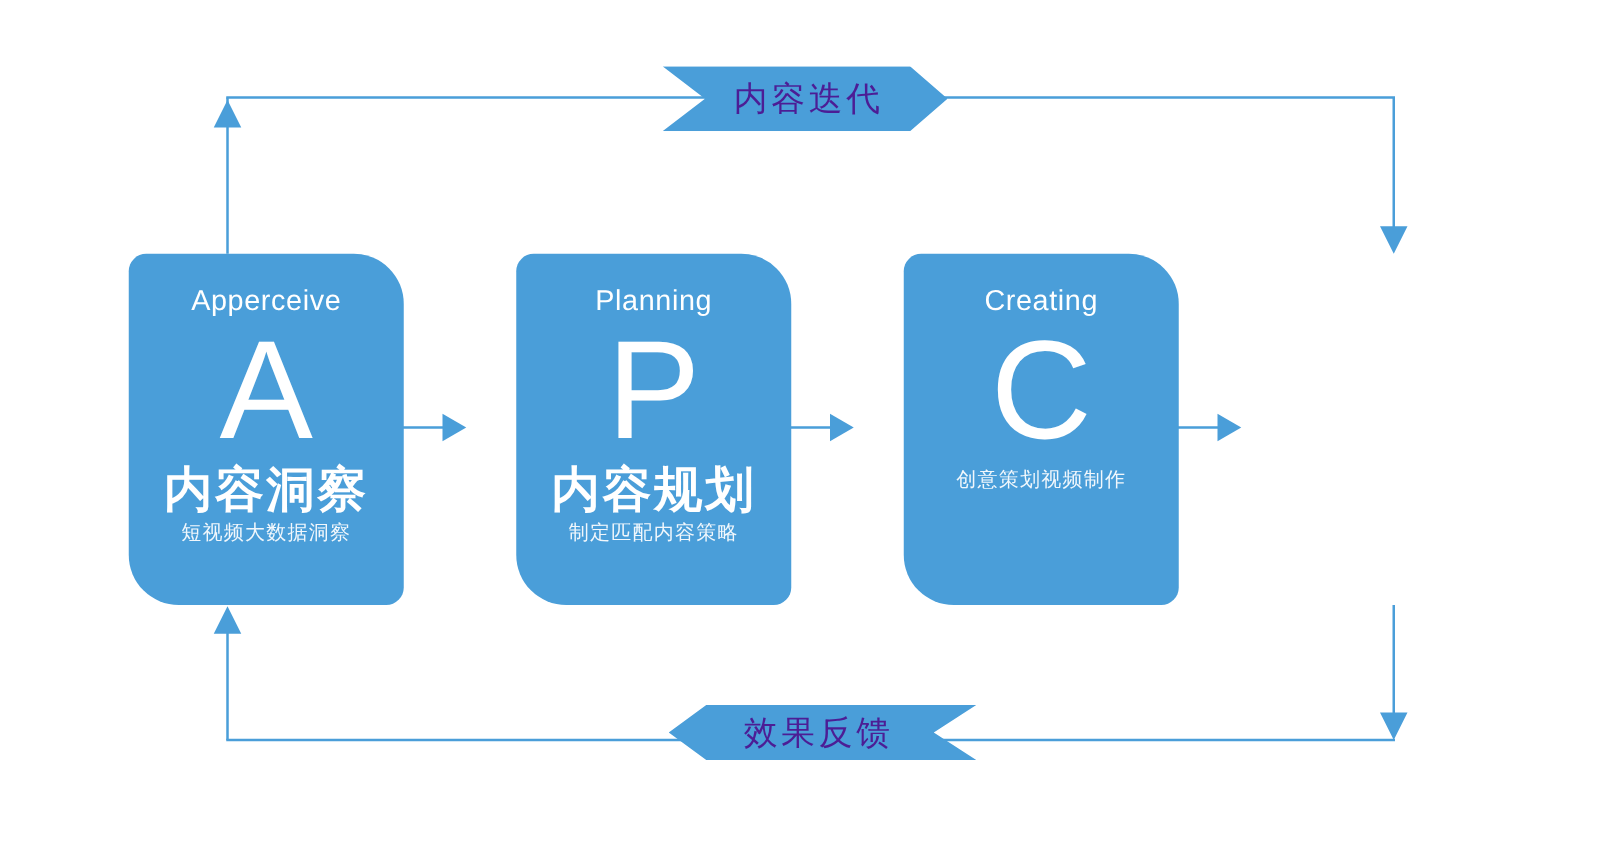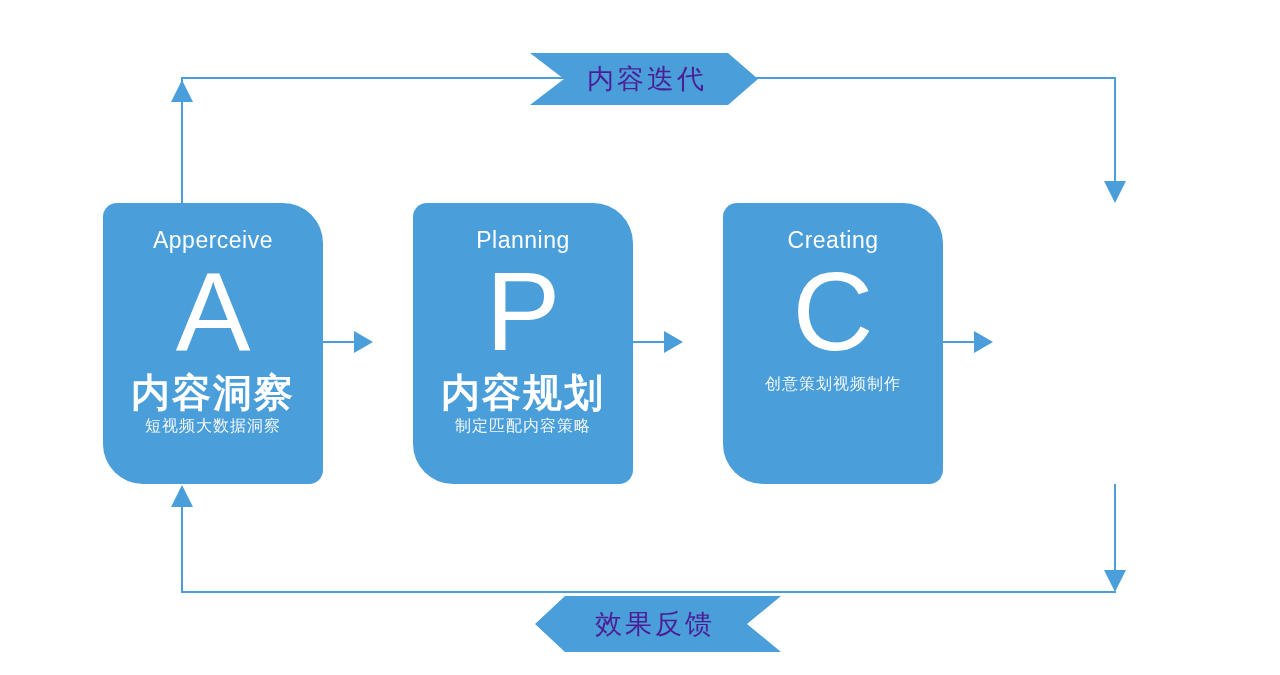--- a/index.html
+++ b/index.html
@@ -92,21 +92,21 @@
     font-size: 27px;
     letter-spacing: 3px;
     z-index: 5;
   }
   #banner-top {
     left: 530px; top: 53px; width: 222px; height: 52px;
     clip-path: polygon(0% 0%, calc(100% - 30px) 0%, 100% 50%, calc(100% - 30px) 100%, 0% 100%, 34px 50%);
     padding-left: 6px;
   }
   #banner-bottom {
-    left: 535px; top: 596px; width: 240px; height: 56px;
+    left: 535px; top: 564px; width: 240px; height: 44px;
     clip-path: polygon(0% 50%, 30px 0%, 100% 0%, calc(100% - 34px) 50%, 100% 100%, 30px 100%);
     padding-right: 6px;
     text-align: right;
   }
 </style>
 </head>
 <body>
 
 <div id="stage">
 

